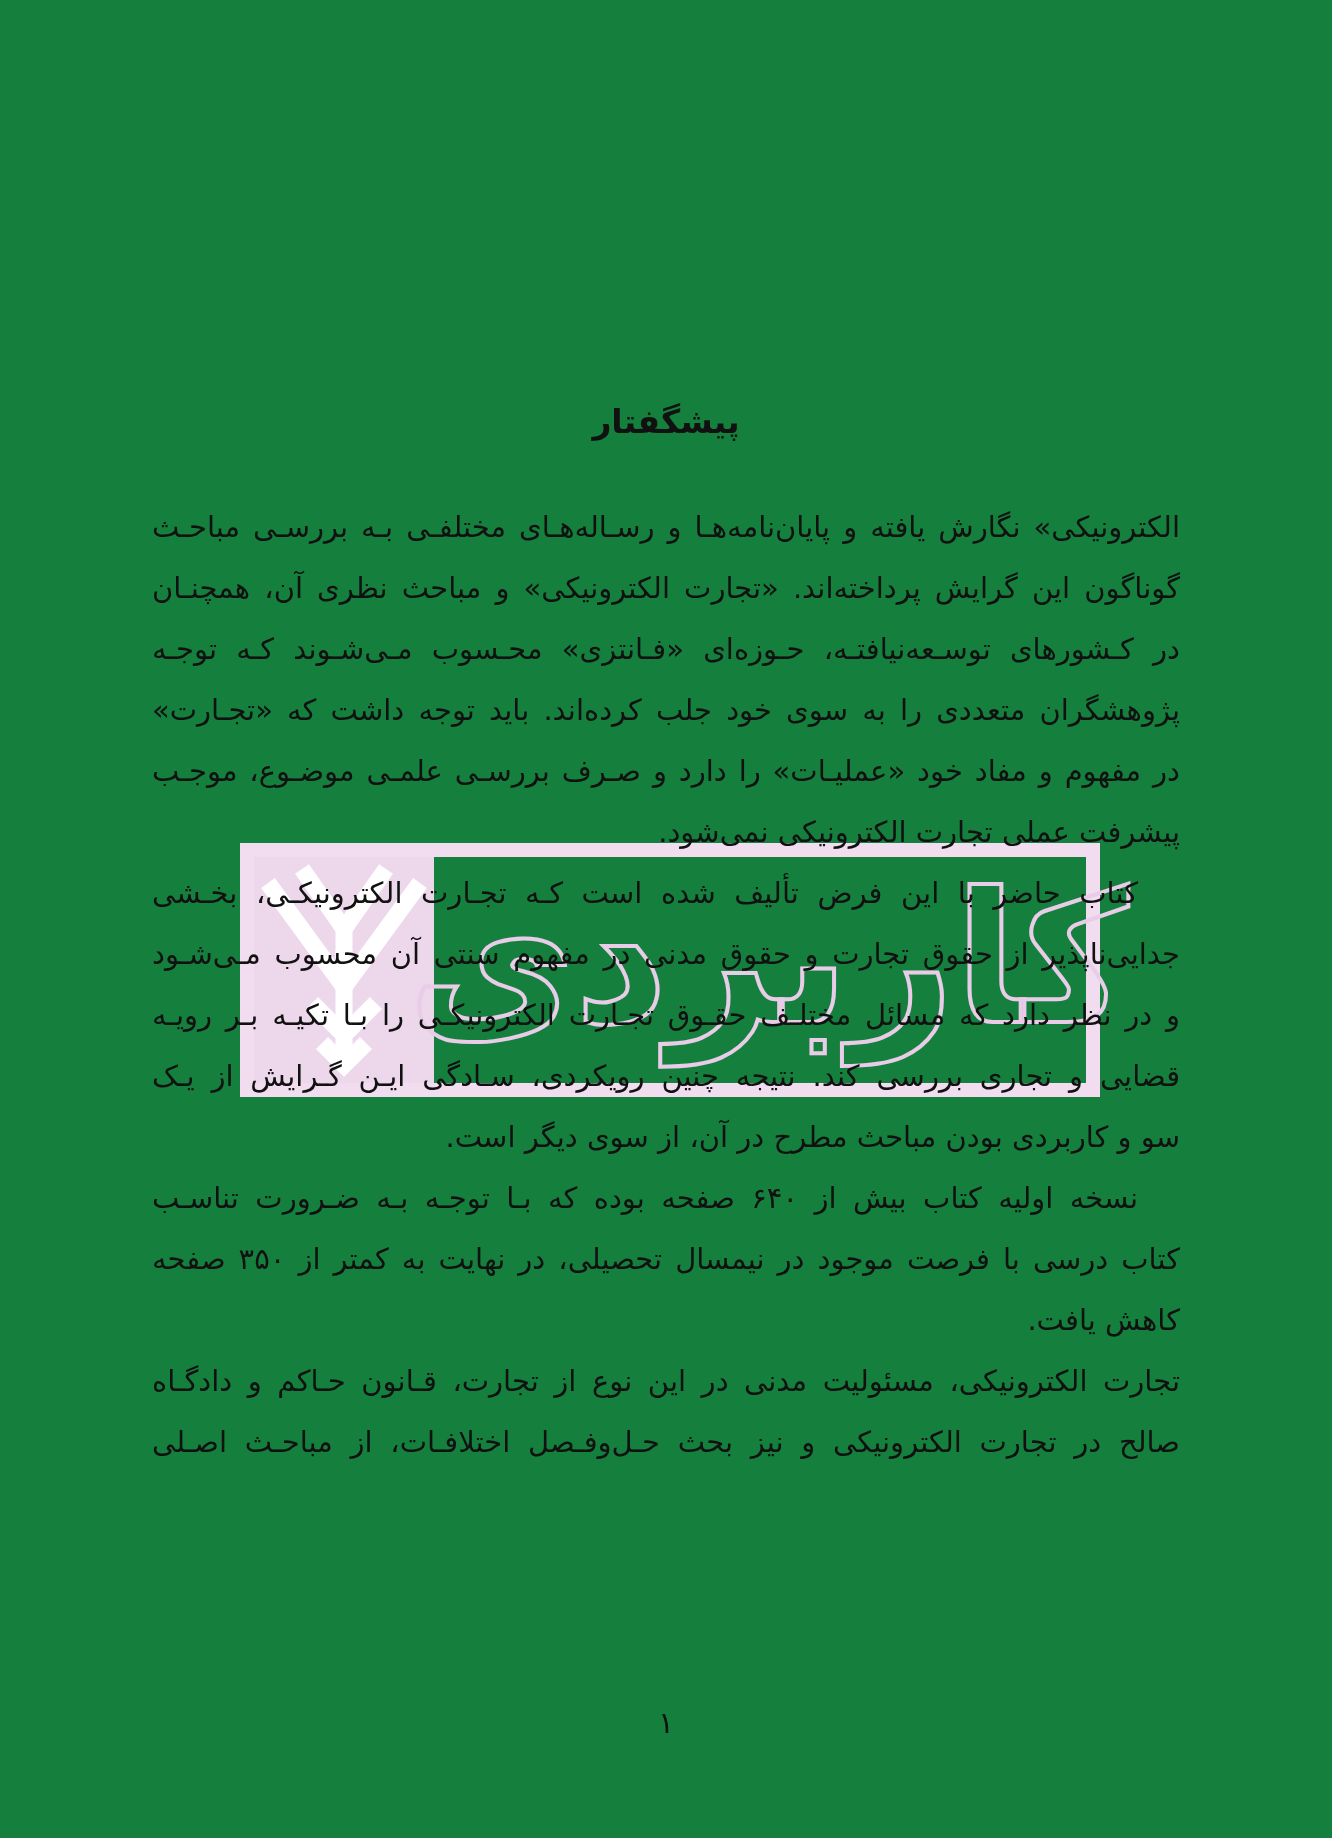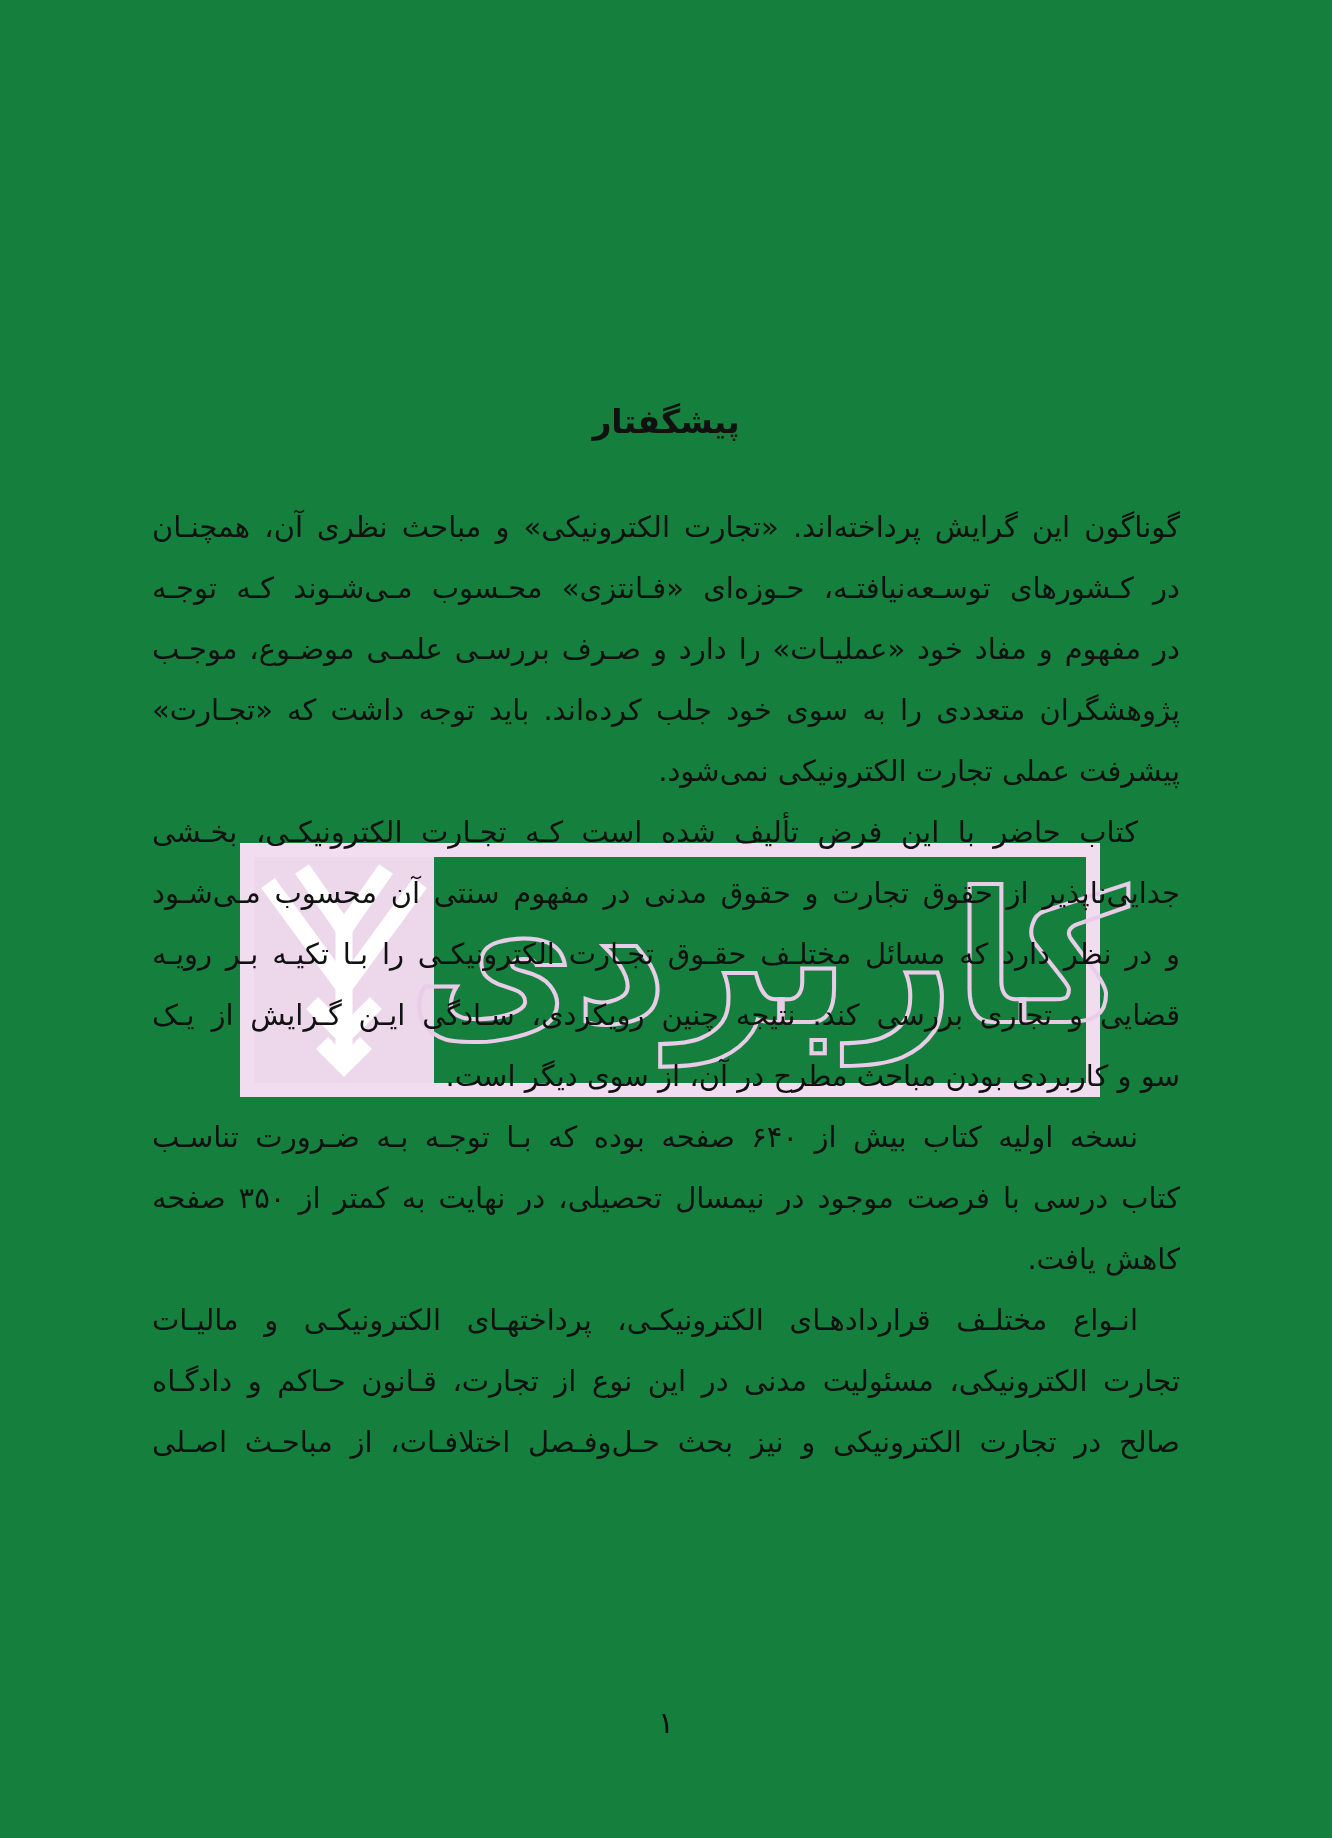--- a/index.html
+++ b/index.html
@@ -98,33 +98,33 @@
             <path d="M58,146 L90,178 L122,146"></path>
             <path d="M68,186 L90,208 L112,186"></path>
           </g>
         </svg>
       </span>
     </div>
     <div class="wm-text">کاربردی</div>
   </div>
 
   <div class="body-text">
+      <div class="line">الکترونیکی» نگارش یافته و پایان‌نامه‌هـا و رسـاله‌هـای مختلفـی بـه بررسـی مباحـث</div>
       <div class="line">گوناگون این گرایش پرداخته‌اند. «تجارت الکترونیکی» و مباحث نظری آن، همچنـان</div>
       <div class="line">در کـشورهای توسـعه‌نیافتـه، حـوزه‌ای «فـانتزی» محـسوب مـی‌شـوند کـه توجـه</div>
+      <div class="line">پژوهشگران متعددی را به سوی خود جلب کرده‌اند. باید توجه داشت که «تجـارت»</div>
       <div class="line">در مفهوم و مفاد خود «عملیـات» را دارد و صـرف بررسـی علمـی موضـوع، موجـب</div>
-      <div class="line">پژوهشگران متعددی را به سوی خود جلب کرده‌اند. باید توجه داشت که «تجـارت»</div>
       <div class="line flush">پیشرفت عملی تجارت الکترونیکی نمی‌شود.</div>
       <div class="line indent">کتاب حاضر با این فرض تألیف شده است کـه تجـارت الکترونیکـی، بخـشی</div>
       <div class="line">جدایی‌ناپذیر از حقوق تجارت و حقوق مدنی در مفهوم سنتی آن محسوب مـی‌شـود</div>
       <div class="line">و در نظر دارد که مسائل مختلـف حقـوق تجـارت الکترونیکـی را بـا تکیـه بـر رویـه</div>
       <div class="line">قضایی و تجاری بررسی کند. نتیجه چنین رویکردی، سـادگی ایـن گـرایش از یـک</div>
       <div class="line flush">سو و کاربردی بودن مباحث مطرح در آن، از سوی دیگر است.</div>
       <div class="line indent">نسخه اولیه کتاب بیش از ۶۴۰ صفحه بوده که بـا توجـه بـه ضـرورت تناسـب</div>
       <div class="line">کتاب درسی با فرصت موجود در نیمسال تحصیلی، در نهایت به کمتر از ۳۵۰ صفحه</div>
       <div class="line flush">کاهش یافت.</div>
-      <div class="line indent">انـواع مختلـف قراردادهـای الکترونیکـی، پرداختهـای الکترونیکـی و مالیـات</div>
       <div class="line">تجارت الکترونیکی، مسئولیت مدنی در این نوع از تجارت، قـانون حـاکم و دادگـاه</div>
       <div class="line">صالح در تجارت الکترونیکی و نیز بحث حـل‌وفـصل اختلافـات، از مباحـث اصـلی</div>
     </div>
 
   <div class="page-number">۱</div>
 
 </div>
 
 </body></html>

